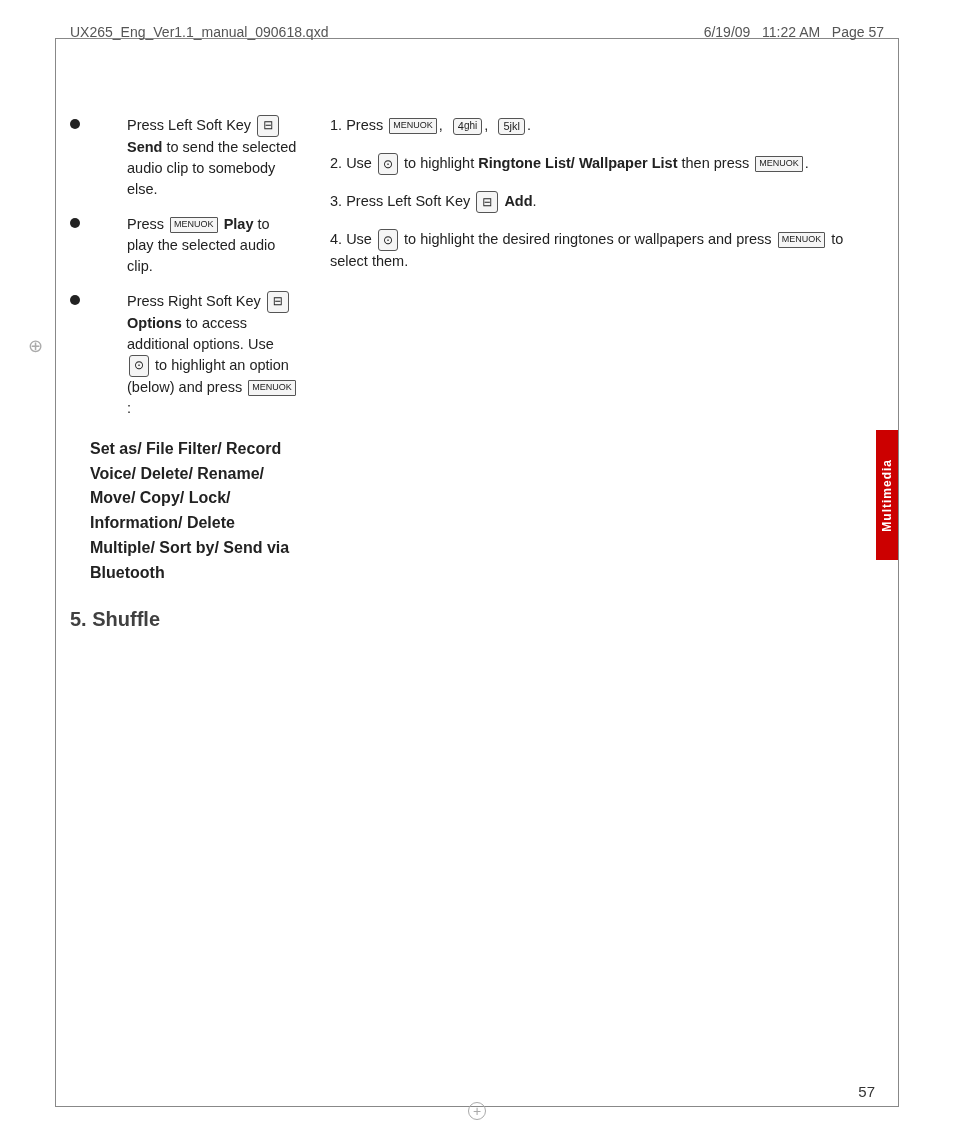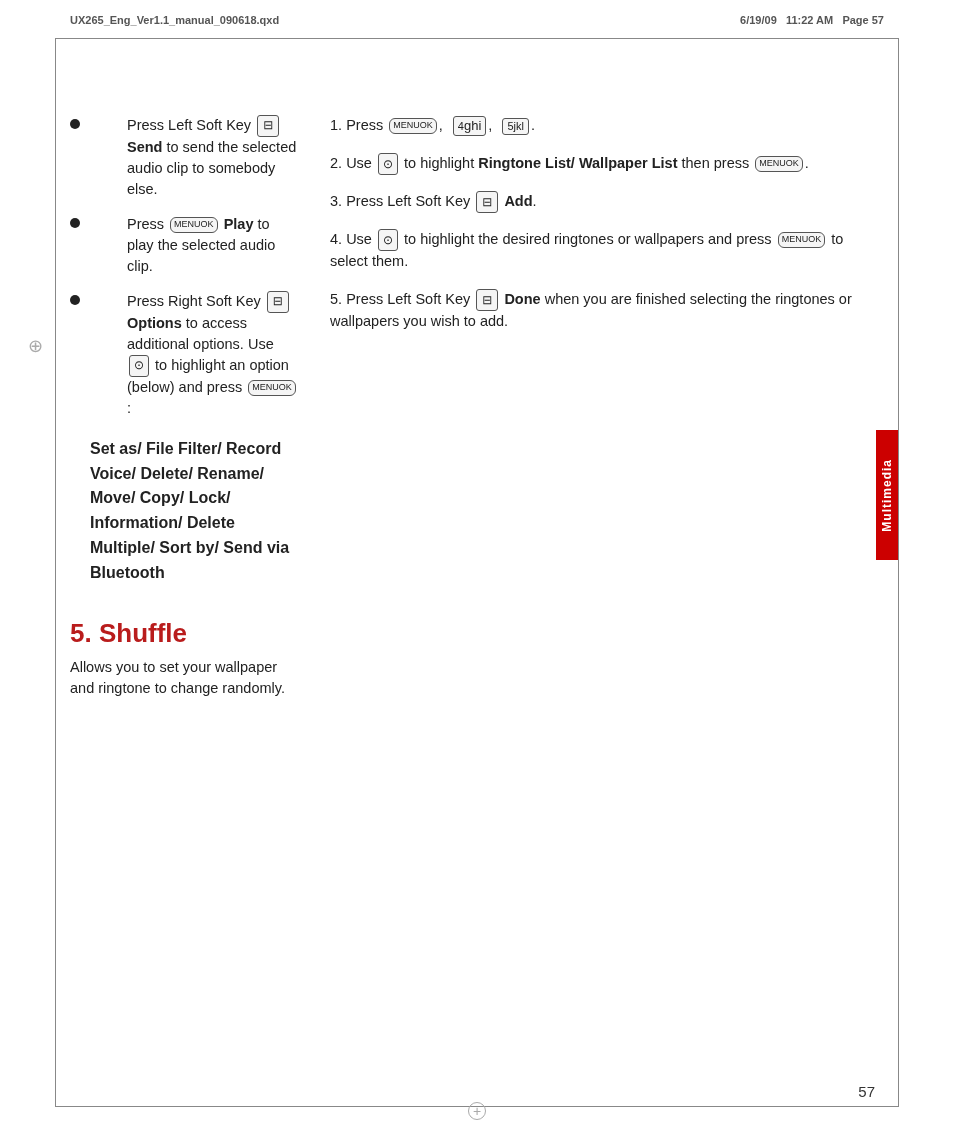--- a/index.html
+++ b/index.html
@@ -45,28 +45,27 @@
       top: 38px;
       bottom: 38px;
       right: 55px;
       width: 1px;
       background: #888;
     }
 
     
     .header-bar {
       position: absolute;
-      top: 14px;
+      top: 24px;
       left: 70px;
       right: 70px;
-      font-size: 11px;
+      font-size: 14px;
       color: #555;
       display: flex;
       justify-content: space-between;
-      font-weight: bold;
     }
 
     
     .side-tab {
       position: absolute;
       right: 56px;
       top: 430px;
       width: 22px;
       height: 130px;
       background: #c00;
@@ -153,21 +152,21 @@
       margin: 0 2px;
       background: #f5f5f5;
       white-space: nowrap;
       line-height: 1.2;
     }
     .btn-icon-menu {
       display: inline-flex;
       align-items: center;
       justify-content: center;
       border: 1.5px solid #555;
-      border-radius: 6px;
+      border-radius: 1px;
       padding: 1px 3px;
       font-size: 10px;
       vertical-align: middle;
       margin: 0 2px;
       background: #f5f5f5;
       white-space: nowrap;
       line-height: 1.3;
     }
     .btn-icon-nav {
       display: inline-flex;
@@ -201,24 +200,24 @@
     .options-block {
       margin-top: 4px;
       margin-left: 20px;
       line-height: 1.55;
       font-size: 16px;
       font-weight: bold;
     }
 
     
     .section-heading {
-      font-size: 26px;
+      font-size: 20px;
       font-weight: bold;
-      color: #b91c1c;
-      margin-top: 32px;
+      color: #404040;
+      margin-top: 22px;
       margin-bottom: 8px;
     }
 
     .section-body {
       font-size: 14.5px;
       line-height: 1.5;
       margin-left: 0;
     }
 
     
@@ -315,33 +314,32 @@
               <span style="font-size:9px;display:block;text-align:center">MENU</span>
               <span style="font-size:9px;display:block;text-align:center">OK</span>
             </span>:
         </span>
       </li>
     </ul>
 
     <div class="options-block">Set as/ File Filter/ Record Voice/ Delete/ Rename/ Move/ Copy/ Lock/ Information/ Delete Multiple/ Sort by/ Send via Bluetooth</div>
 
     <div class="section-heading">5. Shuffle</div>
-    <div class="section-body">Allows you to set your wallpaper and ringtone to change randomly.</div>
   </div>
 
   <div class="right-col">
     <ol class="num-list">
 
       <li>
         <span class="step-num">1. </span>Press
         <span class="btn-icon-menu">
             <span style="font-size:9px;display:block;text-align:center">MENU</span>
             <span style="font-size:9px;display:block;text-align:center">OK</span>
           </span>,&nbsp;
-        <span class="btn-icon">4 <sup style="font-size:13px">ghi</sup></span>,&nbsp;
+        <span class="btn-icon">4 <sup style="font-size:10px">ghi</sup></span>,&nbsp;
         <span class="btn-icon">5 <sup style="font-size:11px">jkl</sup></span>.
       </li>
 
       <li>
         <span class="step-num">2. </span>Use
         <span class="btn-icon-nav">⊙</span> to highlight
         <b>Ringtone List/ Wallpaper List</b> then press
         <span class="btn-icon-menu">
             <span style="font-size:9px;display:block;text-align:center">MENU</span>
             <span style="font-size:9px;display:block;text-align:center">OK</span>
@@ -355,22 +353,18 @@
 
       <li>
         <span class="step-num">4. </span>Use
         <span class="btn-icon-nav">⊙</span> to highlight the desired ringtones or wallpapers and press
         <span class="btn-icon-menu">
             <span style="font-size:9px;display:block;text-align:center">MENU</span>
             <span style="font-size:9px;display:block;text-align:center">OK</span>
           </span> to select them.
       </li>
 
-      <li>
-        <span class="step-num">5. </span>Press Left Soft Key
-        <span class="btn-icon-soft">⊟</span> <b>Done</b> when you are finished selecting the ringtones or wallpapers you wish to add.
-      </li>
 
 
     </ol>
   </div>
 
 </div>
 
 </body></html>

